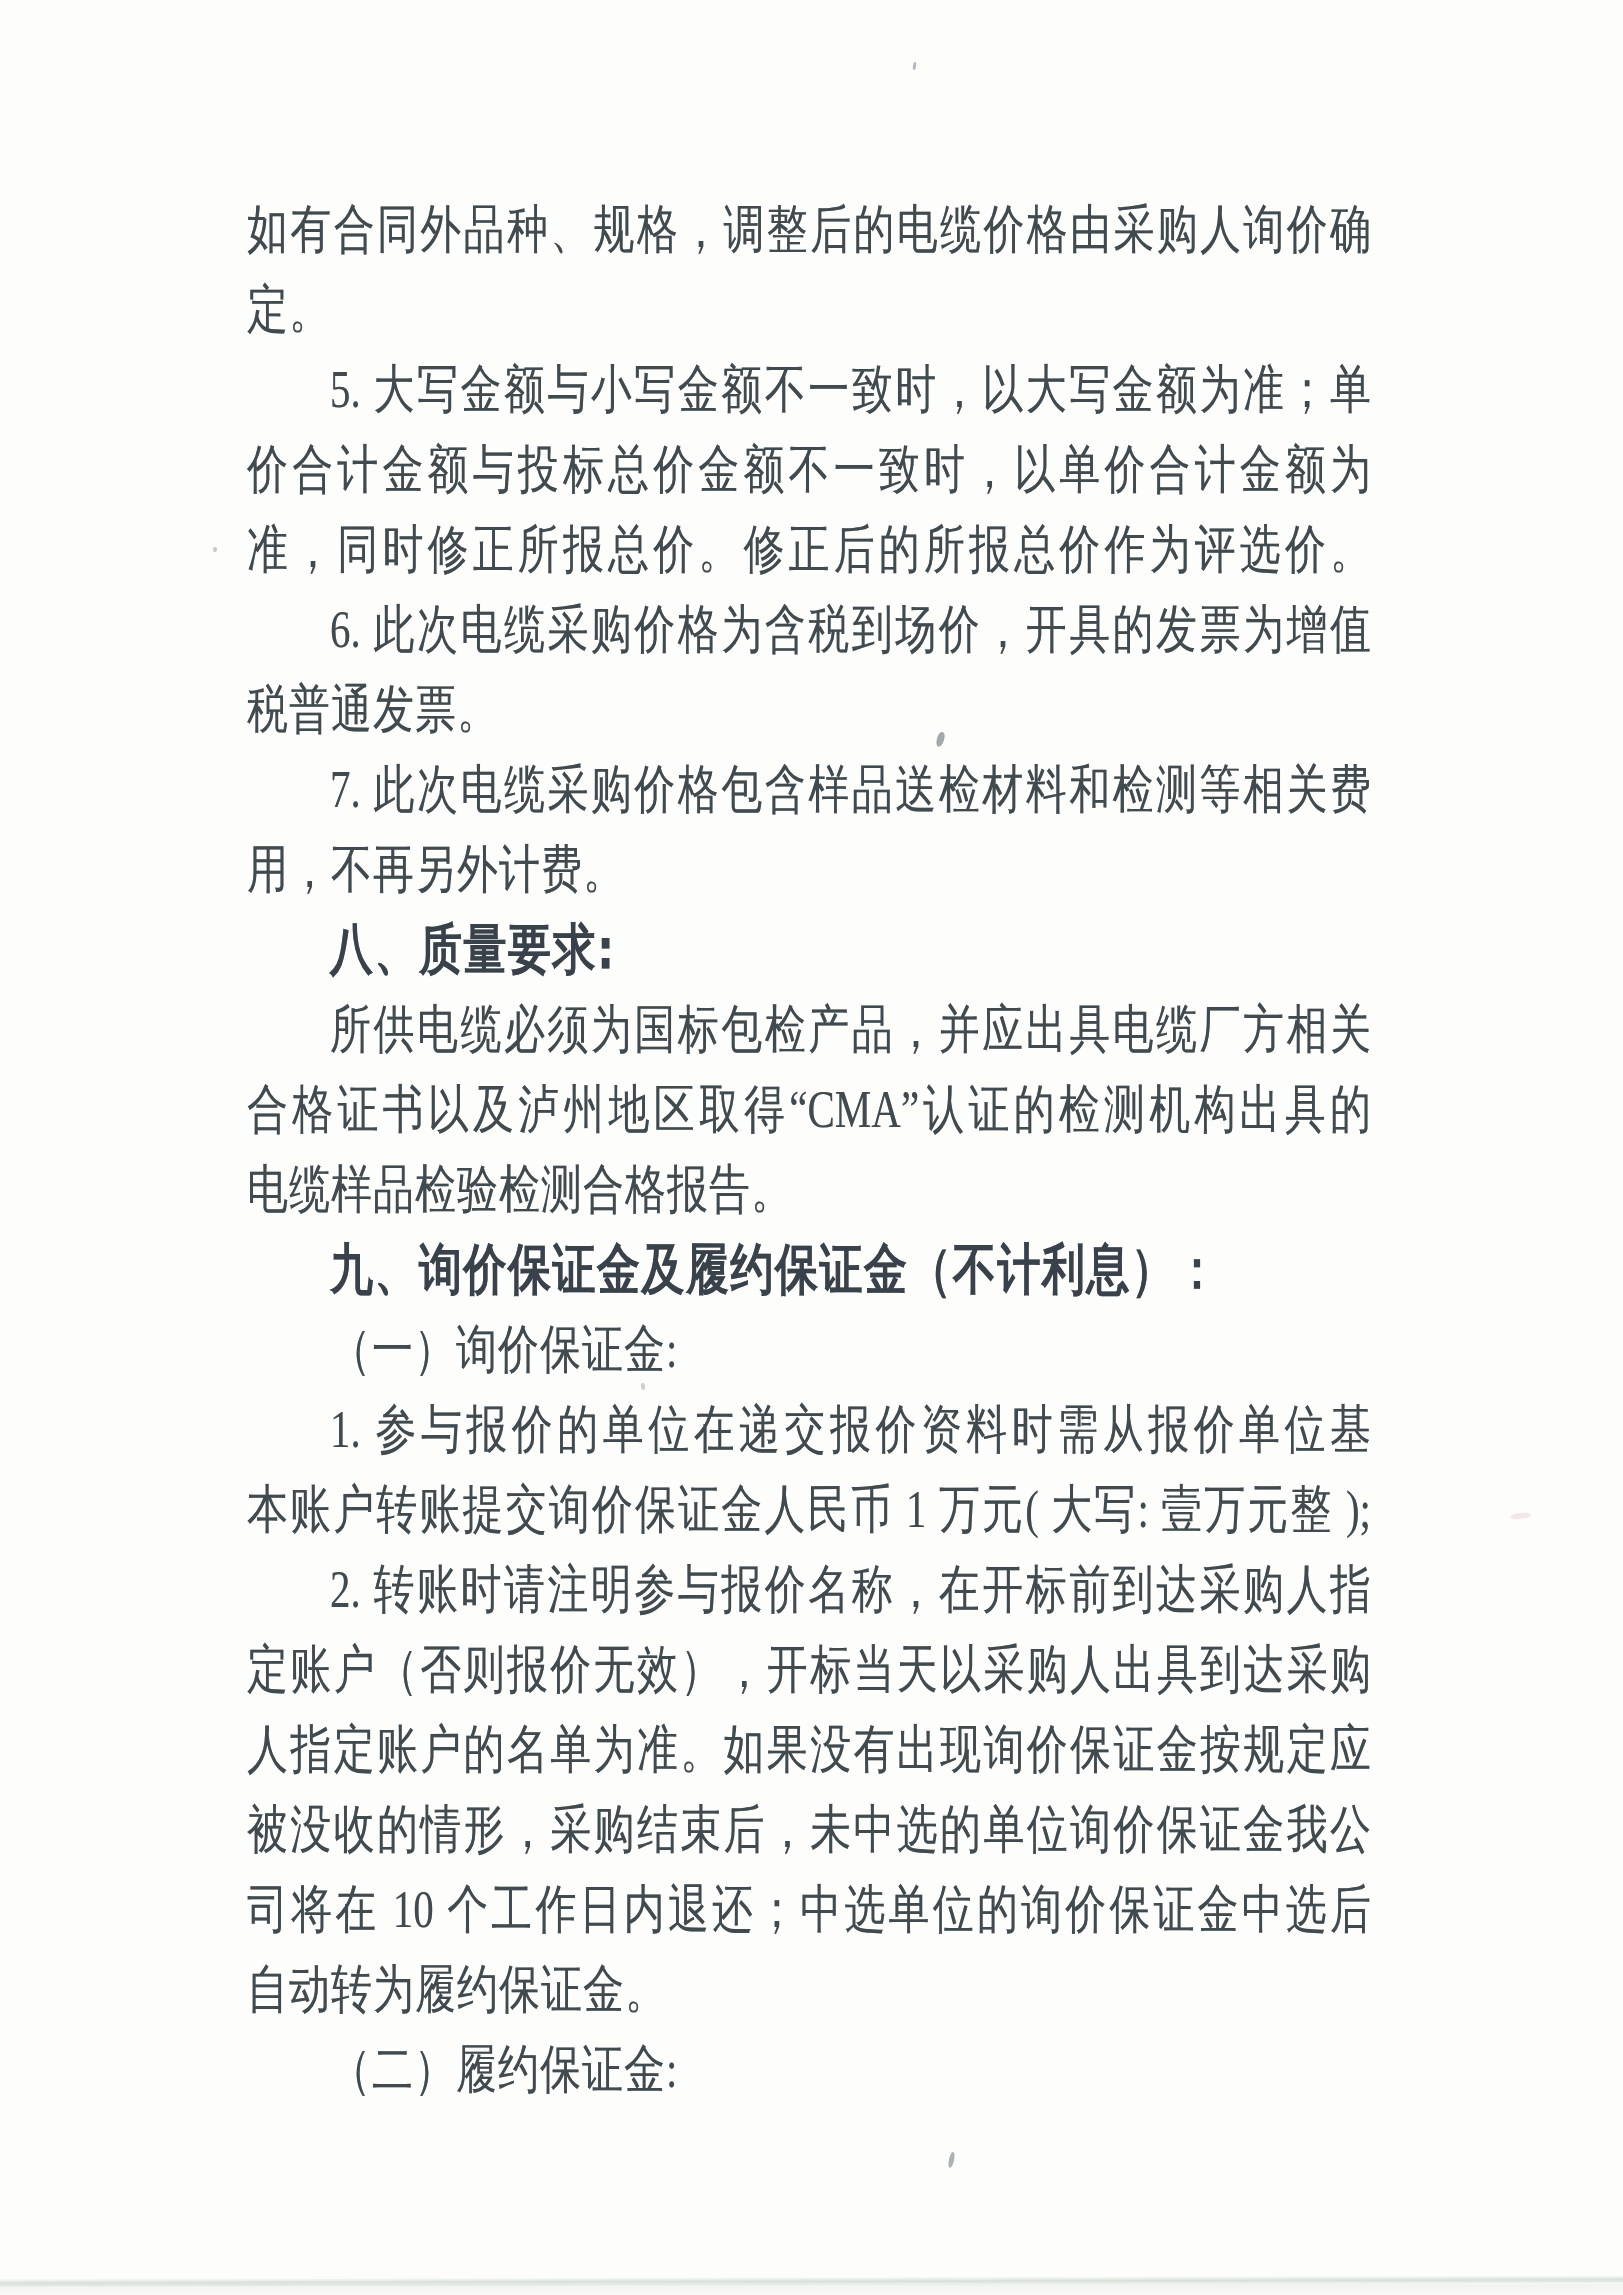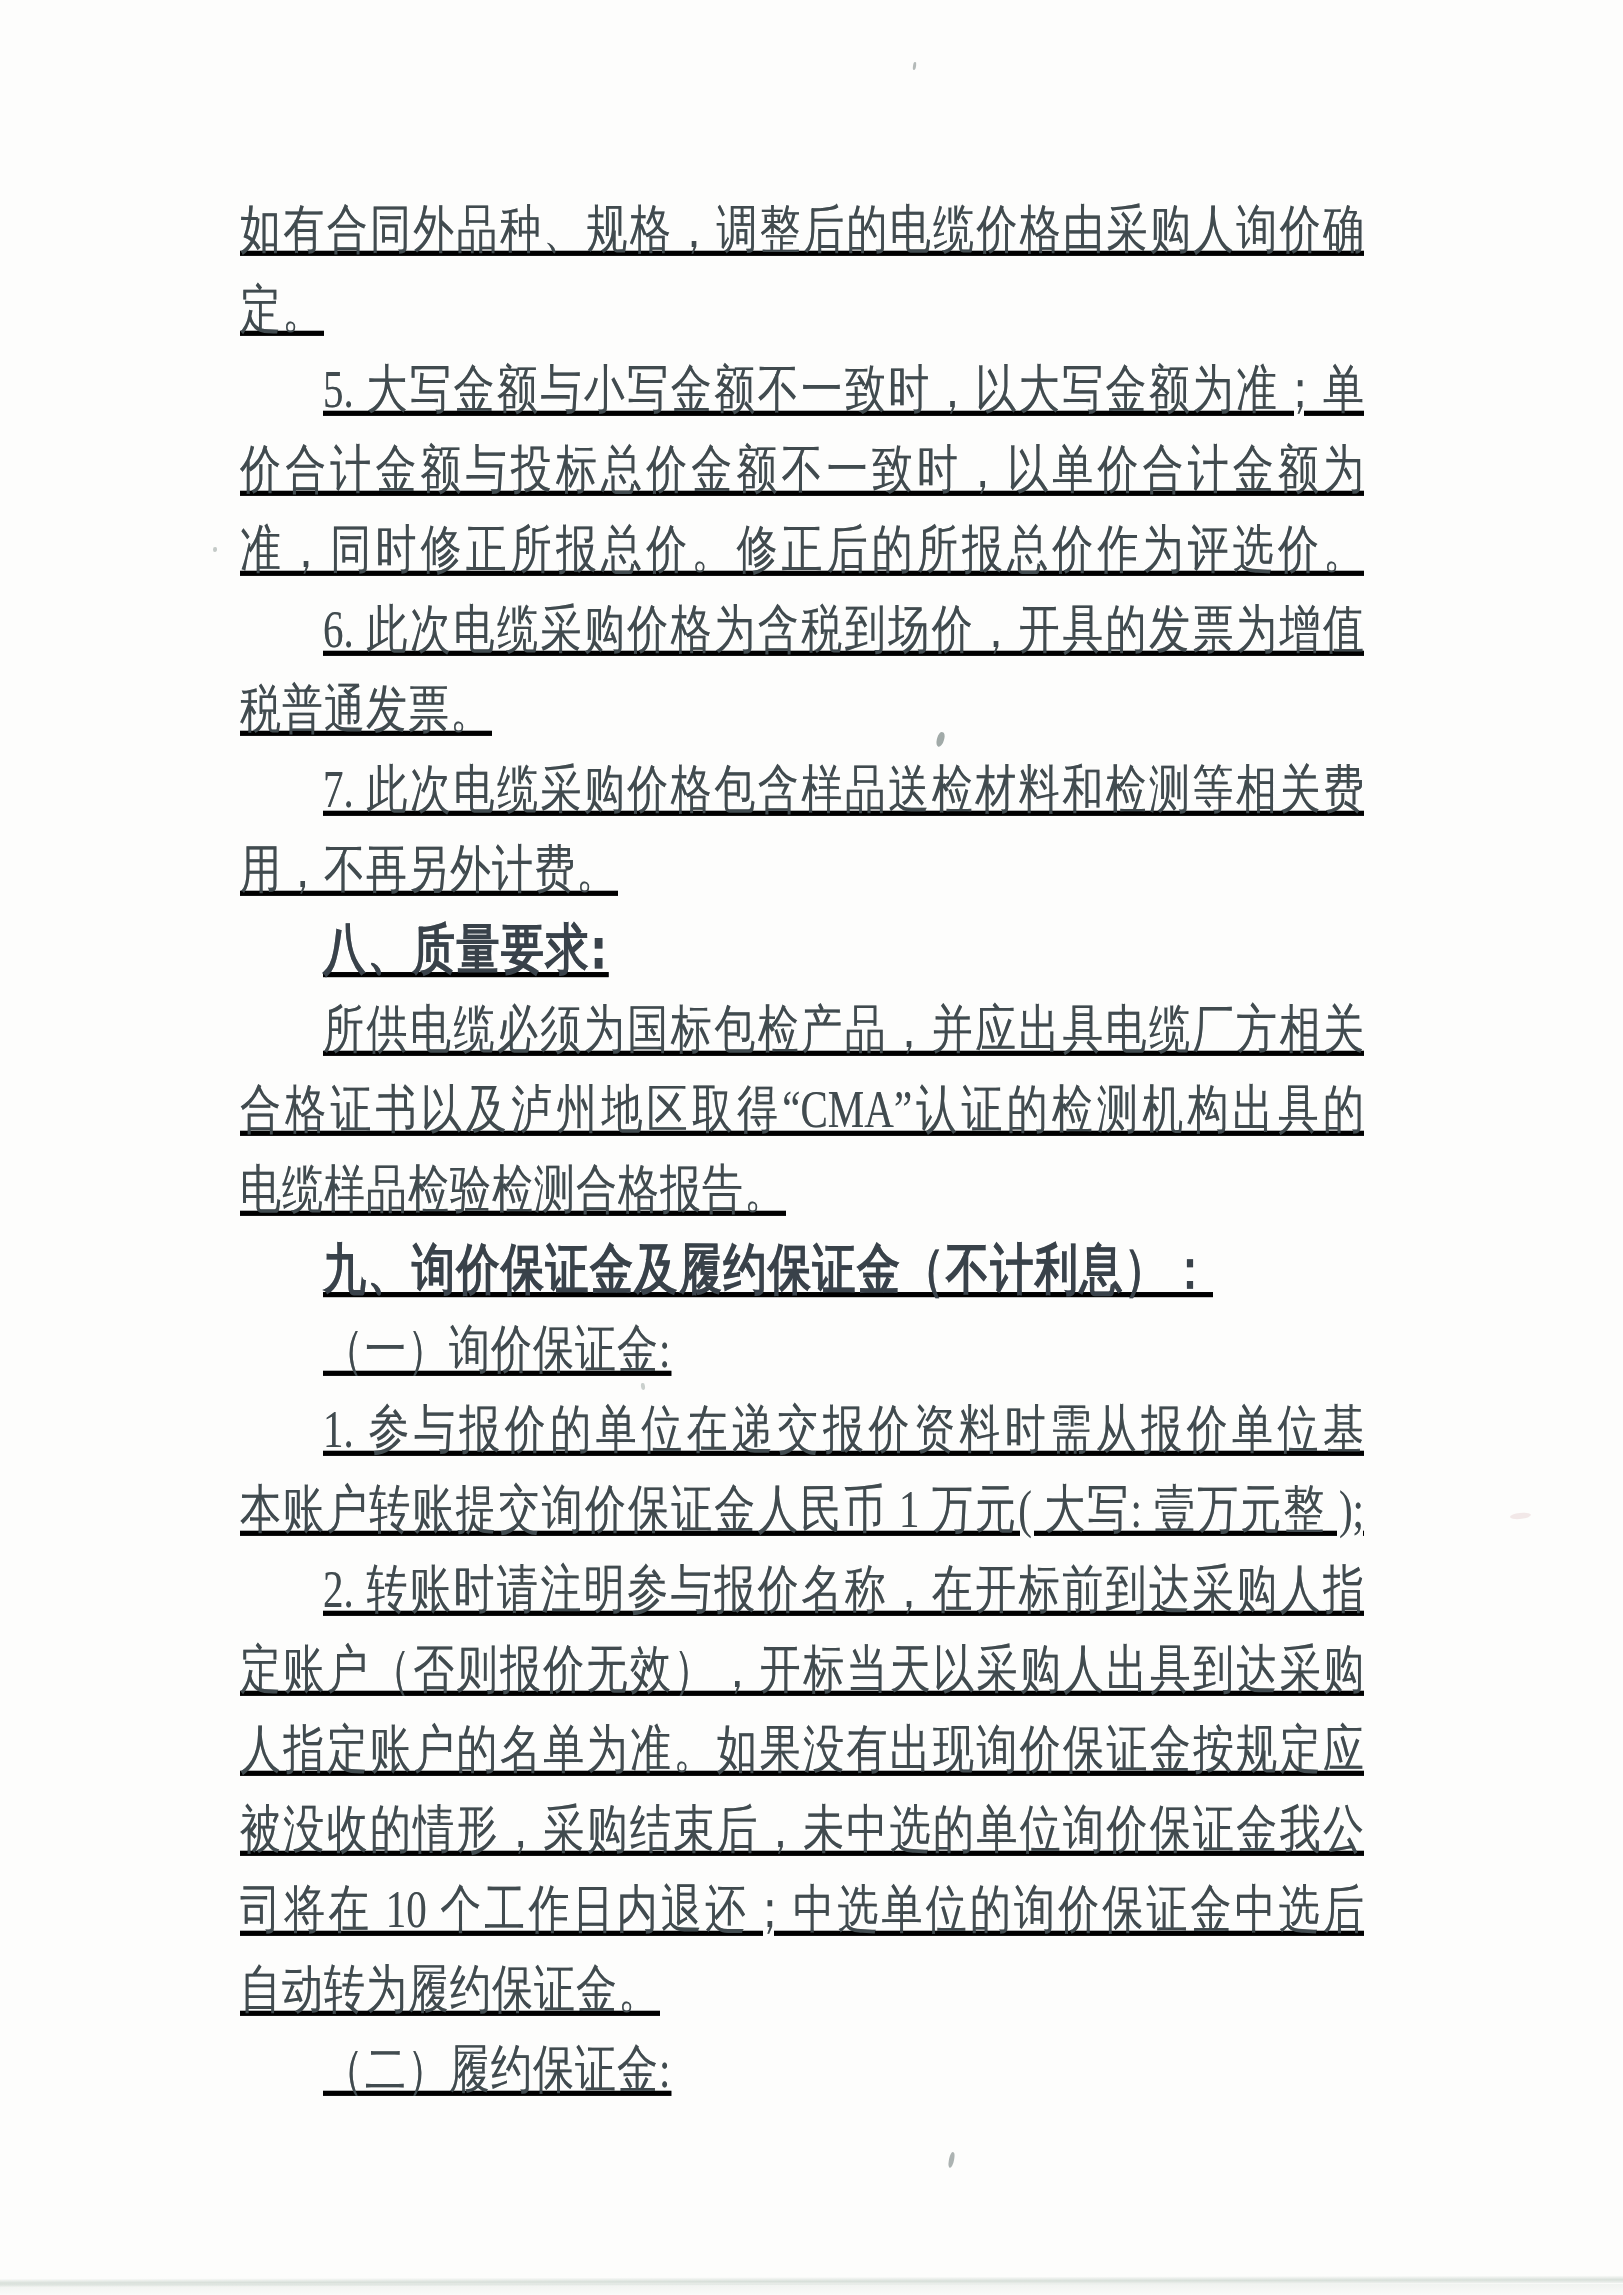--- a/index.html
+++ b/index.html
@@ -9,24 +9,23 @@
   .page {
     position: relative;
     width: 1624px;
     height: 2295px;
     background: #fdfdfc;
     overflow: hidden;
   }
 
   .text-column {
     position: absolute;
-    left: 240px;
+    left: 247px;
     top: 189px;
     width: 1124px;
-    text-decoration: underline;
   }
 
   .text-line {
     height: 80px;
     line-height: 80px;
     font-size: 41px;
     letter-spacing: 1px;
     color: #414b4f;
     font-family: "Liberation Serif", "DejaVu Serif", serif;
     text-align: left;

